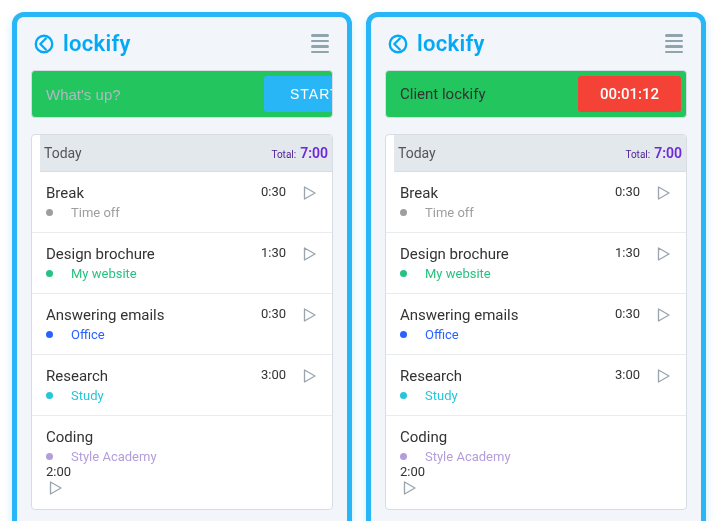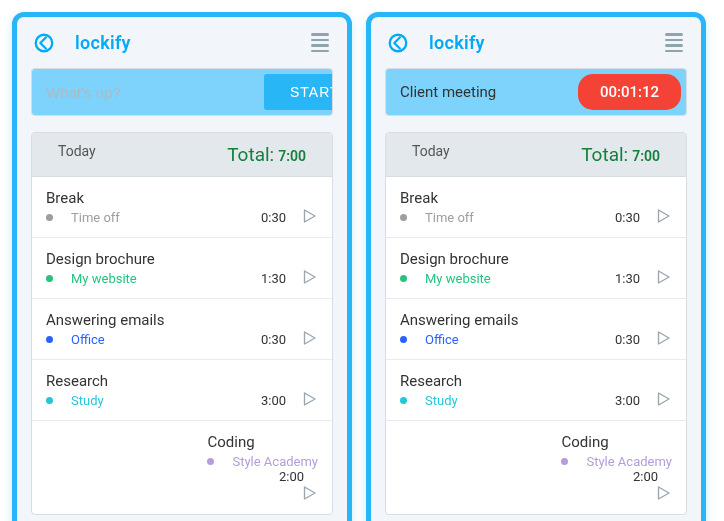--- a/index.html
+++ b/index.html
@@ -22,42 +22,43 @@
   }
   .header {
     display: flex;
     justify-content: space-between;
     align-items: center;
     margin-bottom: 14px;
     padding: 0 2px;
   }
   .logo {
     display: flex;
-    gap: 20px;
+    align-items: center;
+    gap: 8px;
     color: #03a9f4;
     font-weight: 600;
-    font-size: 18px;
+    font-size: 22px;
     letter-spacing: 0.3px;
   }
   .logo svg { width: 22px; height: 22px; }
   .menu-icon {
     display: flex;
     flex-direction: column;
     gap: 3px;
     cursor: pointer;
     padding: 2px;
   }
   .menu-icon span {
     width: 18px;
     height: 2.5px;
     background: #90a4ae;
     border-radius: 2px;
   }
   .input-row {
-    background: #7dd3fc;
+    background: #22c55e;
     border: 1px solid #d7dde3;
     border-radius: 4px;
     display: flex;
     align-items: stretch;
     height: 48px;
     margin-bottom: 16px;
     overflow: hidden;
   }
   .task-input {
     flex: 1;
@@ -83,50 +84,52 @@
   }
   .timer-badge {
     background: #f44336;
     color: #fff;
     display: flex;
     align-items: center;
     padding: 0 22px;
     font-size: 15px;
     font-weight: 500;
     margin: 5px;
-    border-radius: 15px;
+    border-radius: 3px;
   }
   .running-text {
     flex: 1;
     display: flex;
     align-items: center;
     padding: 0 14px;
     font-size: 15px;
     color: #333;
   }
   .list {
     background: #fff;
     border: 1px solid #d7dde3;
     border-radius: 4px;
     overflow: hidden;
   }
   .list-header {
     background: #e3e8ed;
-    padding: 10px 26px;
+    padding: 10px 4px;
     display: flex;
     justify-content: space-between;
+    align-items: center;
     font-size: 14px;
     color: #555;
     border-bottom: 1px solid #d7dde3;
-  }
-  .total-label { color: #15803d; font-size: 19px; }
-  .total-value { color: #15803d; font-weight: 600; margin-left: 4px; }
+    margin-left: 8px;
+  }
+  .total-label { color: #4c1d95; font-size: 10px; }
+  .total-value { color: #6d28d9; font-weight: 600; margin-left: 4px; }
   .entry {
     display: flex;
-    align-items: flex-end;
+    align-items: flex-start;
     padding: 12px 14px;
     border-bottom: 1px solid #e8ecef;
     cursor: pointer;
   }
   .entry:last-child { border-bottom: none; flex-direction: column; }
   .entry-info { flex: 1; }
   .entry-title { font-size: 15px; color: #333; margin-bottom: 3px; }
   .entry-project {
     font-size: 13px;
     display: flex;
@@ -274,21 +277,21 @@
     </div>
     <div class="menu-icon">
       <span></span>
         <span></span>
         <span></span>
         <span></span>
     </div>
   </div>
 
   <div class="input-row">
-    <div class="running-text">Client meeting</div>
+    <div class="running-text">Client lockify</div>
     <div class="timer-badge">00:01:12</div>
   </div>
 
   <div class="list">
     <div class="list-header">
       <span>Today</span>
       <span>
         <span class="total-label">Total:</span><span class="total-value">7:00</span>
       </span>
     </div>

